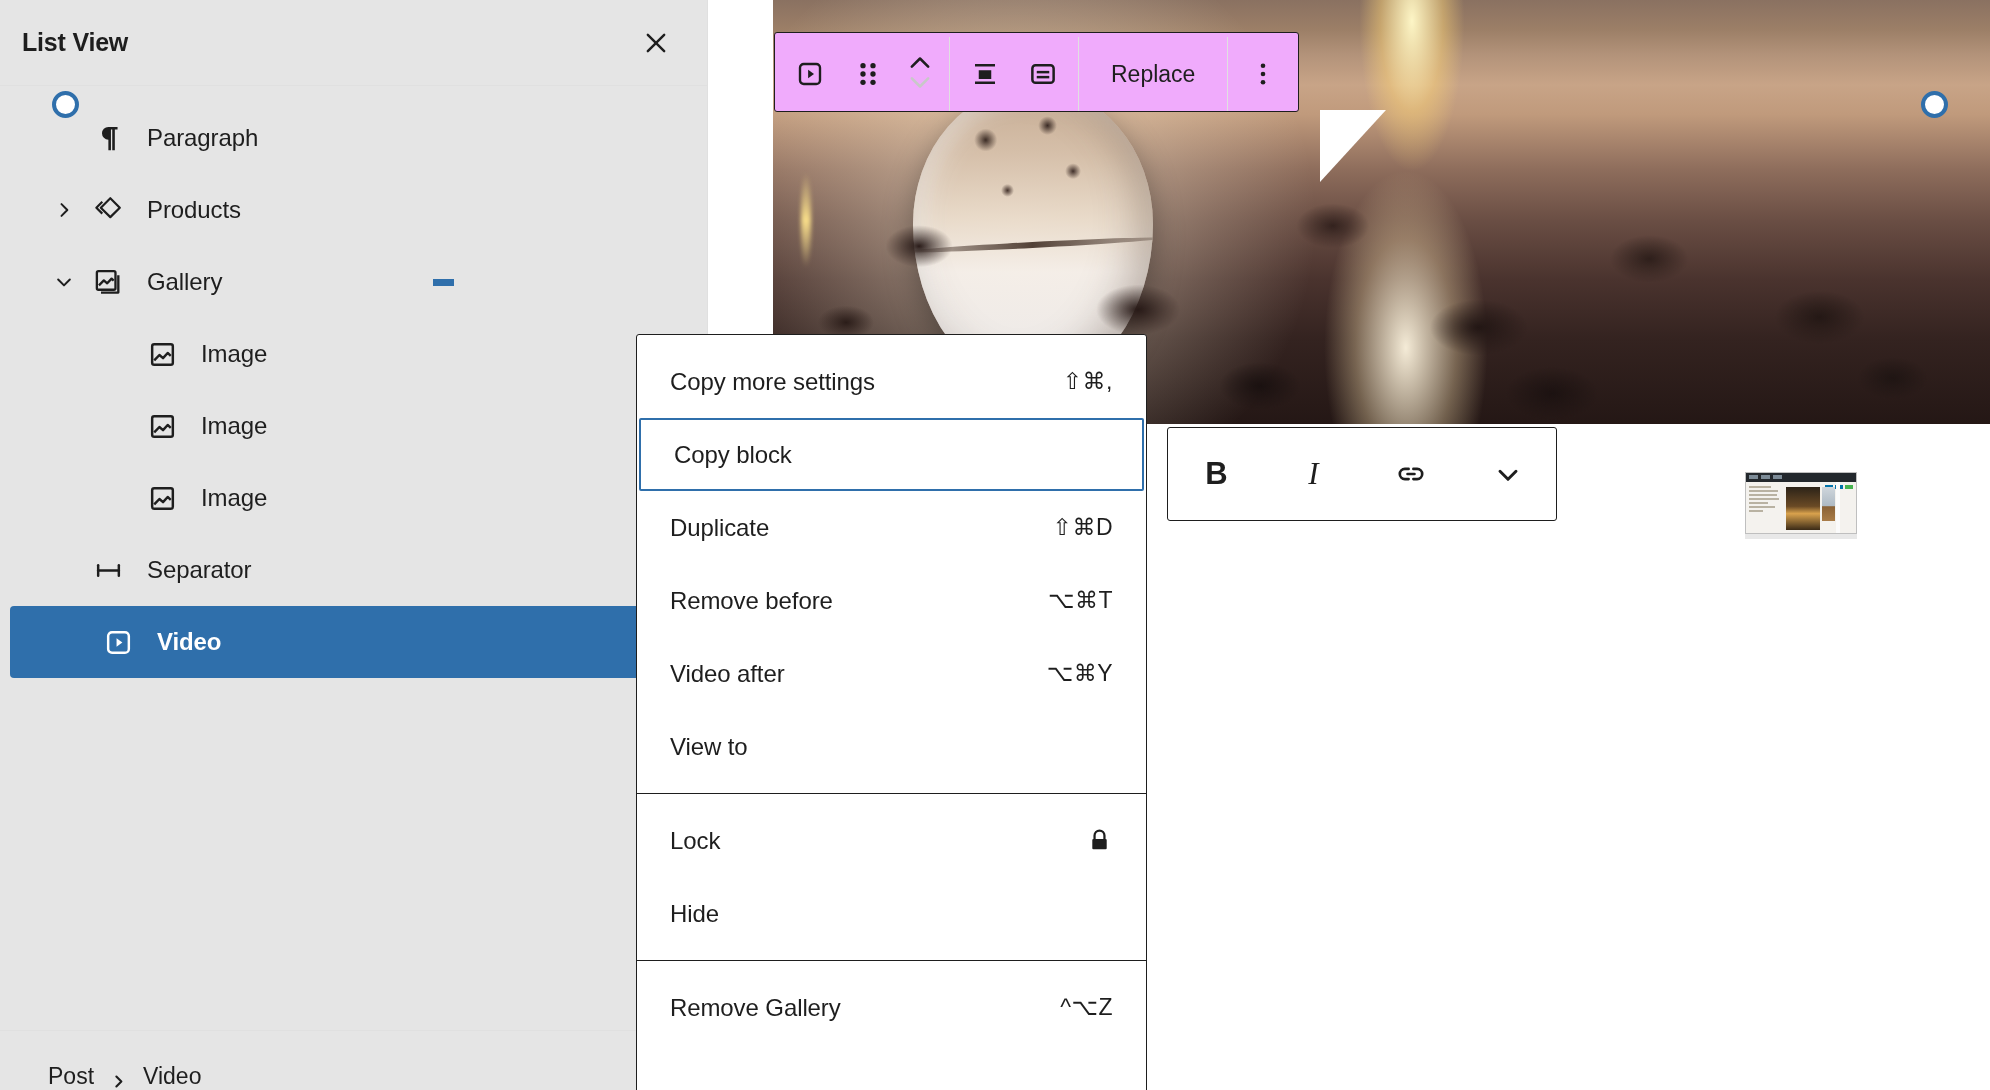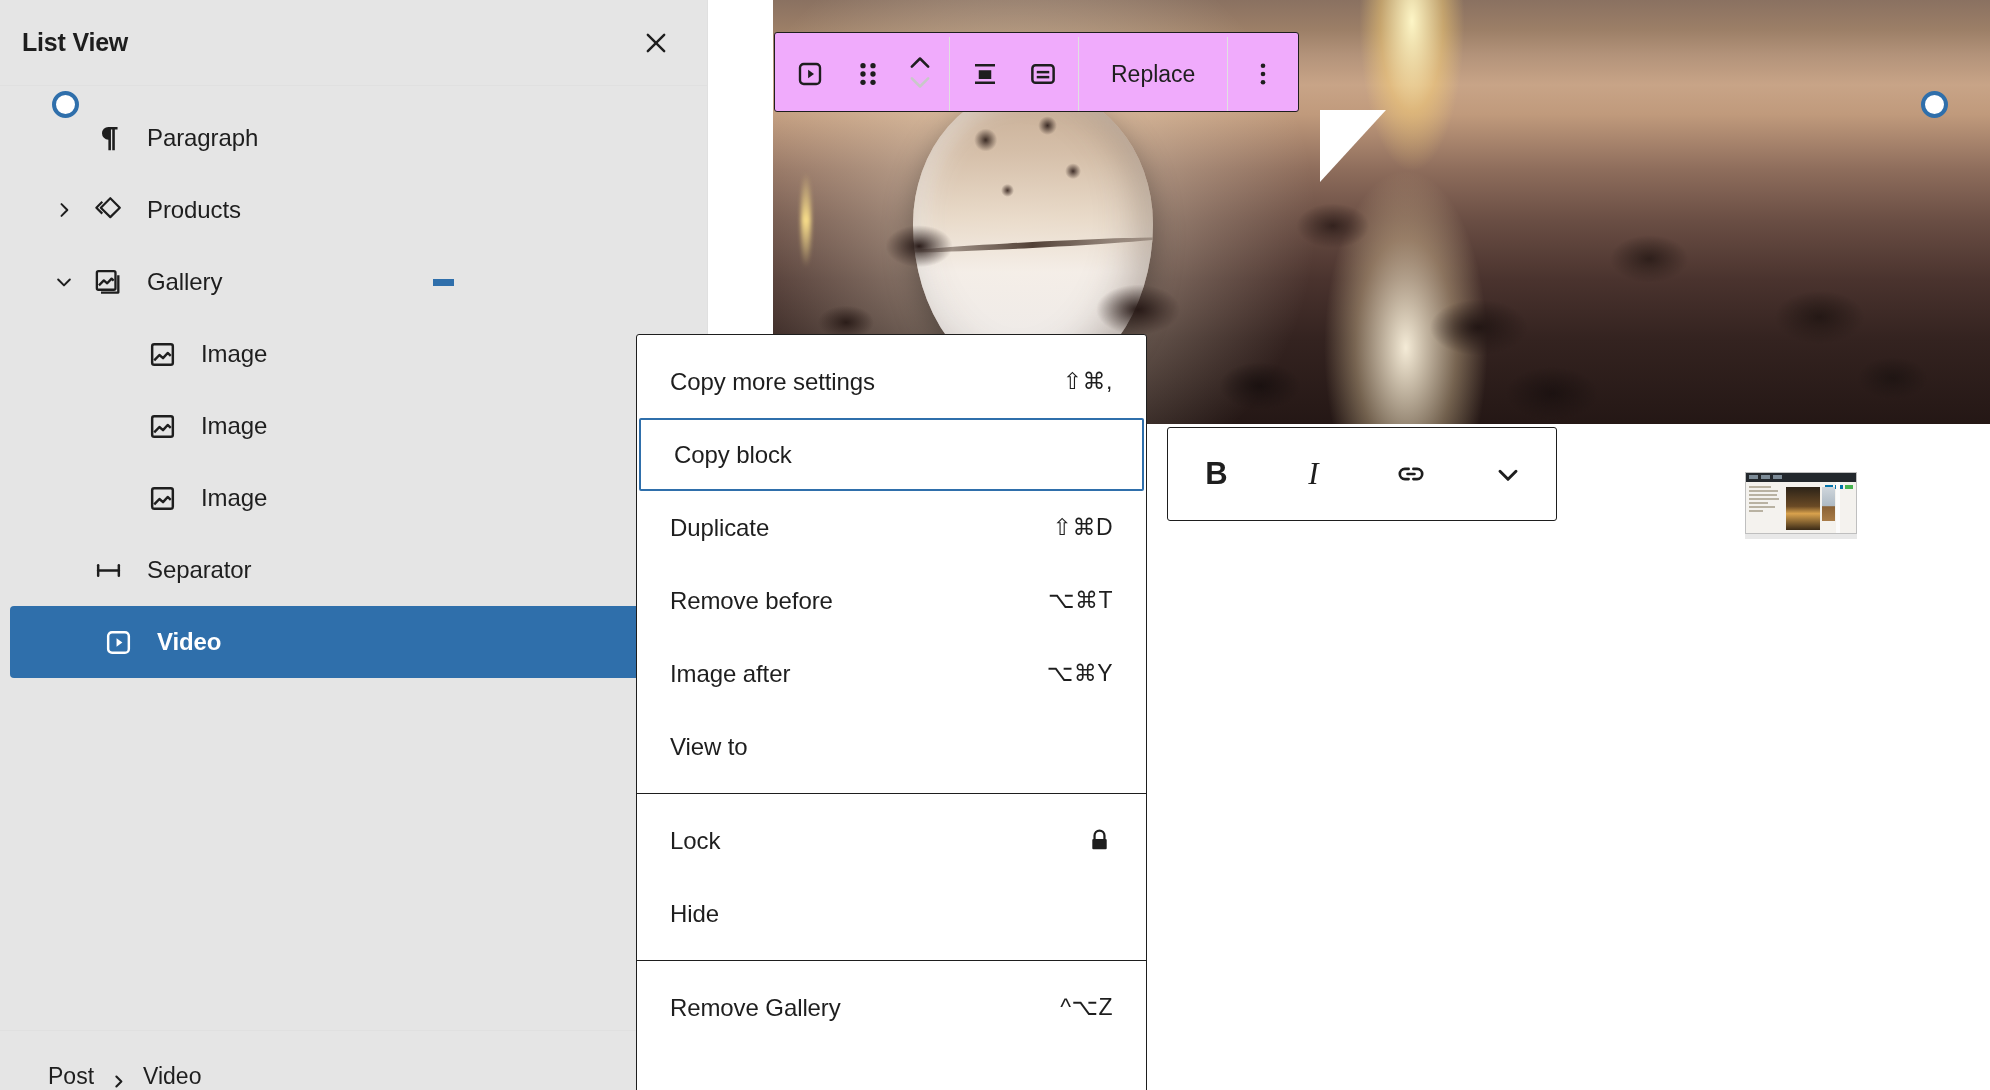--- a/index.html
+++ b/index.html
@@ -610,21 +610,21 @@
         </button>
         <button class="menu-item">
           <span class="mi-label">Duplicate</span>
           <span class="mi-shortcut">⇧⌘D</span>
         </button>
         <button class="menu-item">
           <span class="mi-label">Remove before</span>
           <span class="mi-shortcut">⌥⌘T</span>
         </button>
         <button class="menu-item">
-          <span class="mi-label">Image after</span>
+          <span class="mi-label">Video after</span>
           <span class="mi-shortcut">⌥⌘Y</span>
         </button>
         <button class="menu-item">
           <span class="mi-label">View to</span>
         </button>
       </div>
       <div class="menu-section">
         <button class="menu-item">
           <span class="mi-label">Lock</span>
           <span class="mi-icon">

